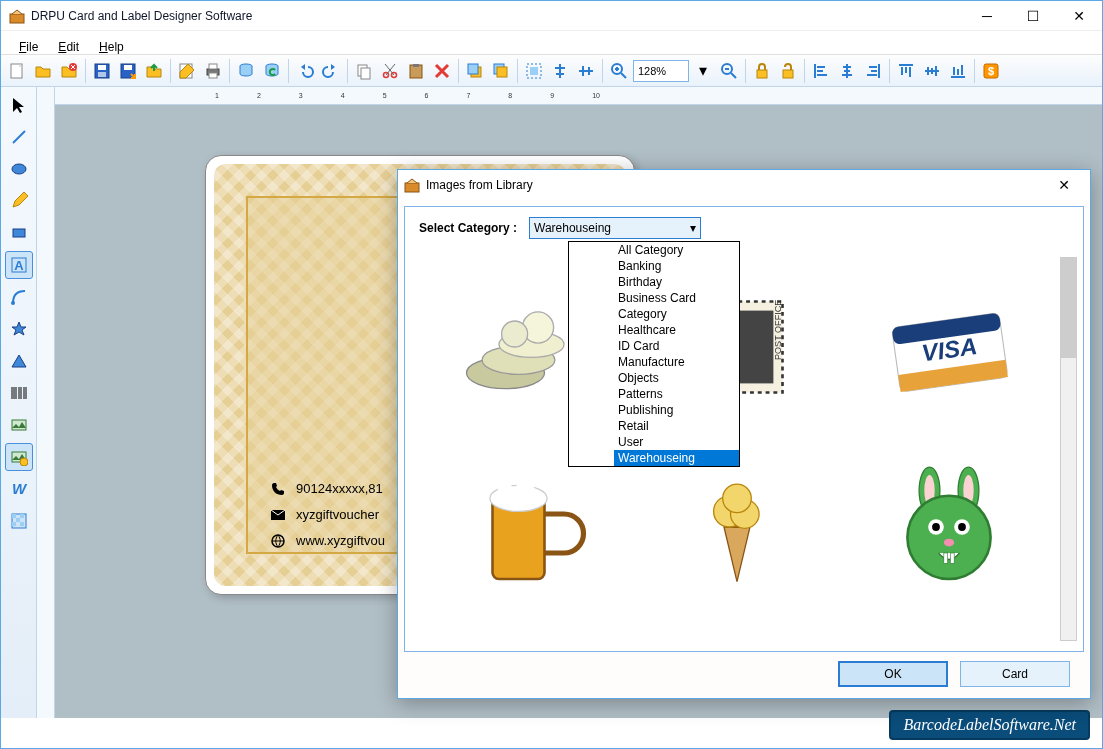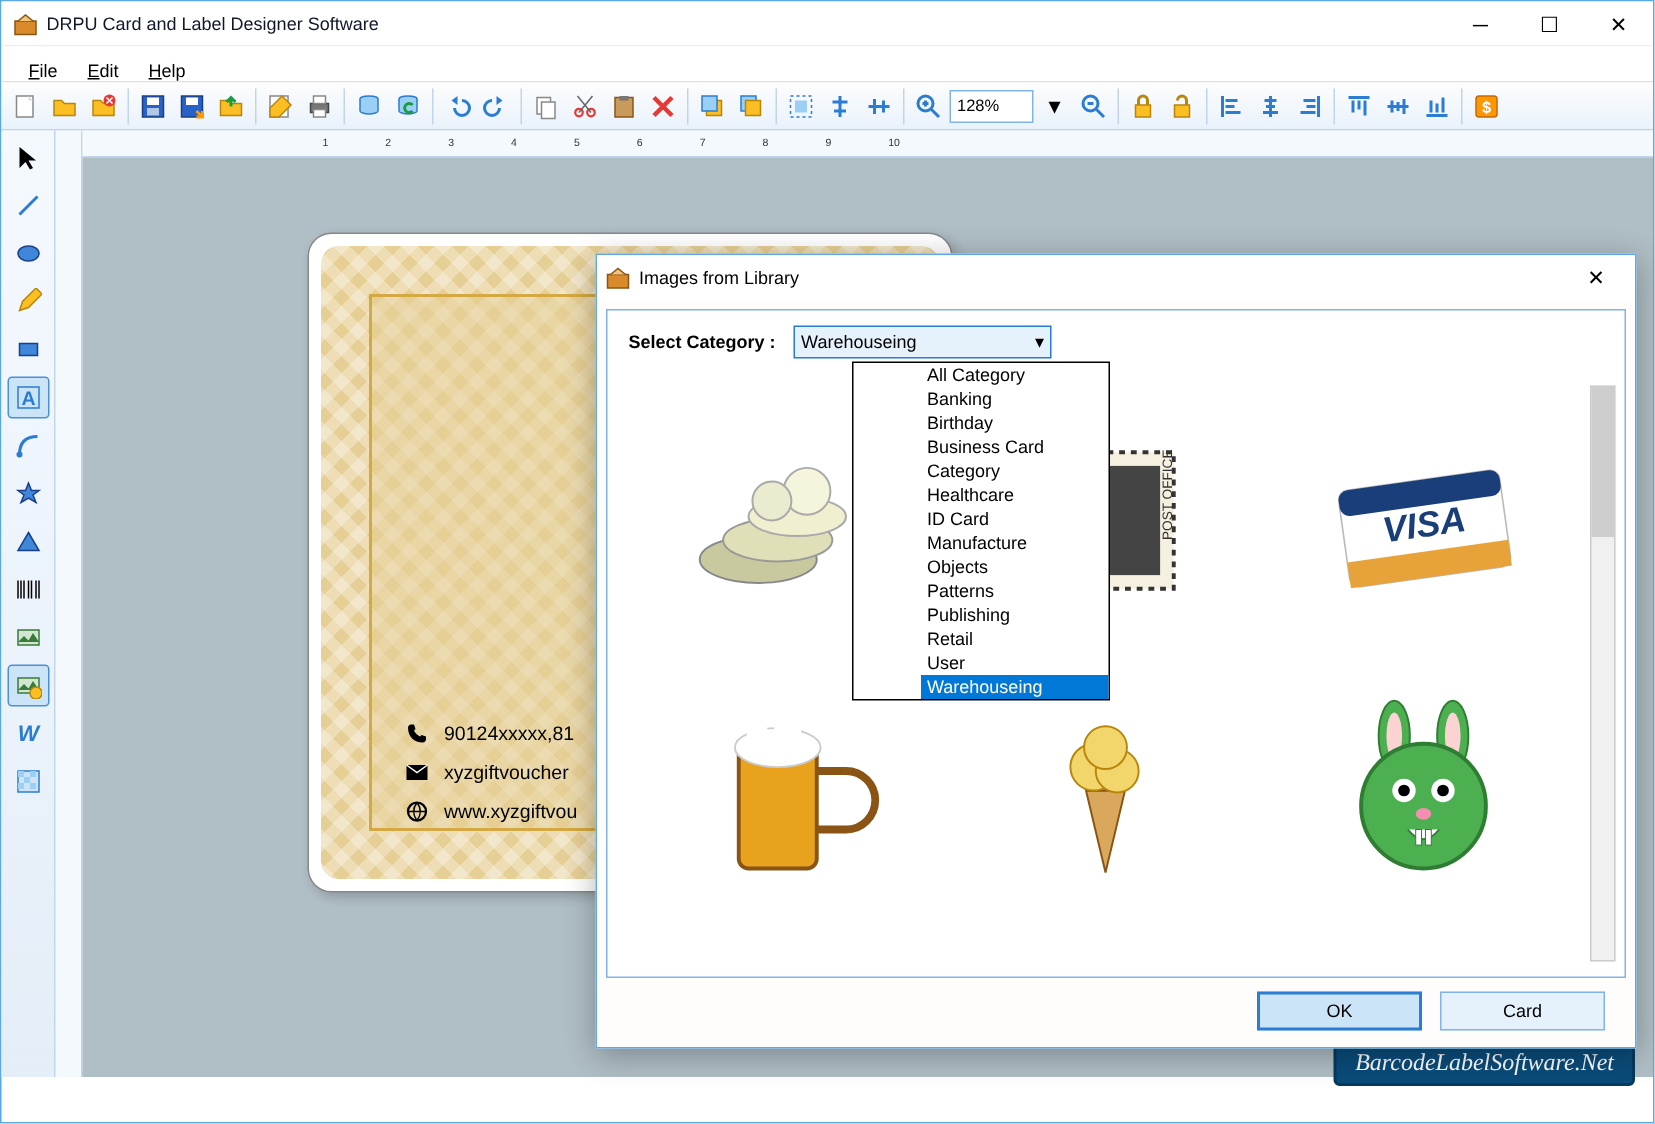--- a/index.html
+++ b/index.html
@@ -41,21 +41,21 @@
 }
 .card-inner { position: absolute; inset: 40px; border: 2px solid #d4a843; background: rgba(230,207,149,0.5); }
 .card-title { position: absolute; top: 260px; left: 50%; transform: translateX(-50%); font-family: Georgia, serif; font-size: 44px; color: #222; width: 100%; text-align: center; }
 .card-info { position: absolute; top: 320px; left: 64px; font-size: 13px; color: #000; line-height: 26px; }
 .card-info .row { display: flex; align-items: center; gap: 10px; }
 .card-info .ico { width: 16px; height: 16px; display: inline-flex; align-items: center; justify-content: center; }
 
 .statusbar { height: 30px; background: linear-gradient(#f0f6fc, #d6e6f5); border-top: 1px solid #c0d5ea; display: flex; padding: 0 10px; gap: 6px; margin-top: 32px; }
 .statusbar .tab-front { background: #127dd3; color: #fff; font-size: 11px; padding: 4px 14px; border-radius: 2px; display: flex; align-items: center; gap: 4px; }
 
-.footer-label { position: absolute; bottom: 24px; right: 12px; background: #0a4c7a; color: #fff; font-family: Georgia, "Comic Sans MS", cursive; font-style: italic; font-size: 16px; padding: 4px 12px; border-radius: 4px; border: 2px solid #063a5e; }
+.footer-label { position: absolute; bottom: 8px; right: 12px; background: #0a4c7a; color: #fff; font-family: Georgia, "Comic Sans MS", cursive; font-style: italic; font-size: 16px; padding: 4px 12px; border-radius: 4px; border: 2px solid #063a5e; }
 
 
 .dialog { position: absolute; left: 396px; top: 168px; width: 694px; height: 530px; background: #fefdfb; border: 1px solid #5aa9e6; box-shadow: 0 4px 20px rgba(0,0,0,0.3); display: flex; flex-direction: column; }
 .dialog-titlebar { height: 30px; display: flex; align-items: center; padding: 0 6px; background: #fff; }
 .dialog-titlebar .icon { width: 16px; height: 16px; margin-right: 6px; }
 .dialog-titlebar .dlg-title { font-size: 12px; flex: 1; }
 .dialog-titlebar .close-btn { width: 40px; height: 28px; display: flex; align-items: center; justify-content: center; cursor: pointer; font-size: 14px; }
 .dialog-body { flex: 1; margin: 6px; border: 1px solid #7eb4ea; background: #fff; padding: 10px 14px; position: relative; }
 .dialog-footer { height: 40px; display: flex; justify-content: flex-end; align-items: center; gap: 12px; padding: 0 20px 8px 0; }
 .dialog-footer button { width: 110px; height: 26px; font-size: 12px; border: 1px solid #7eb4ea; background: #e5f1fb; cursor: pointer; }

